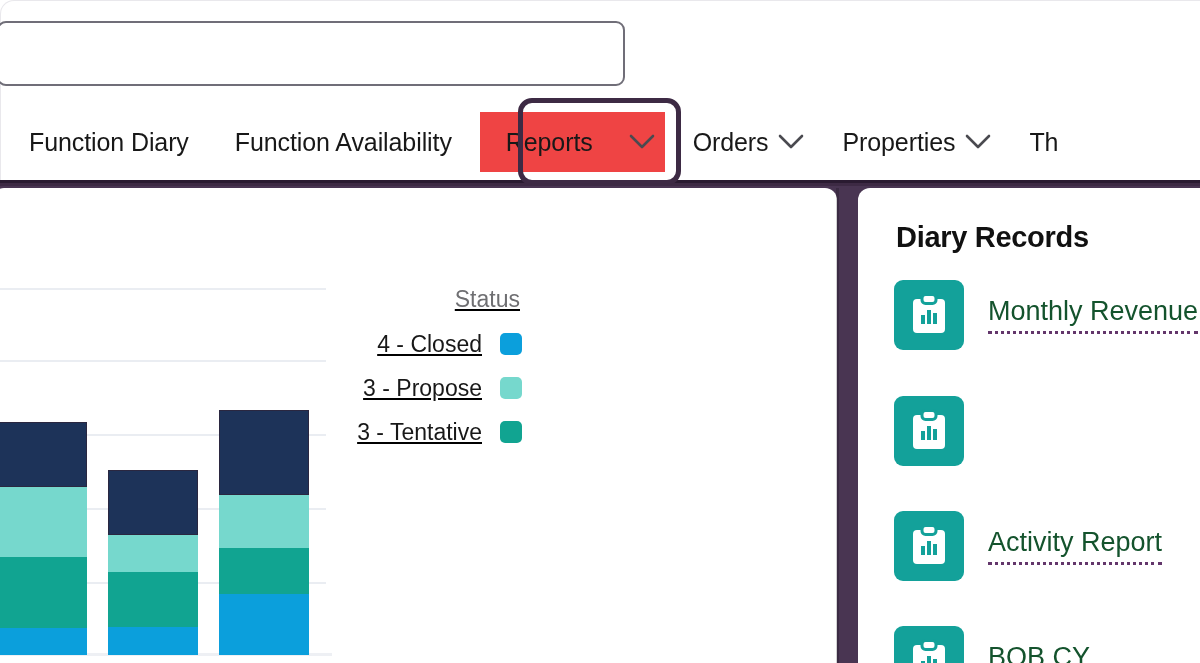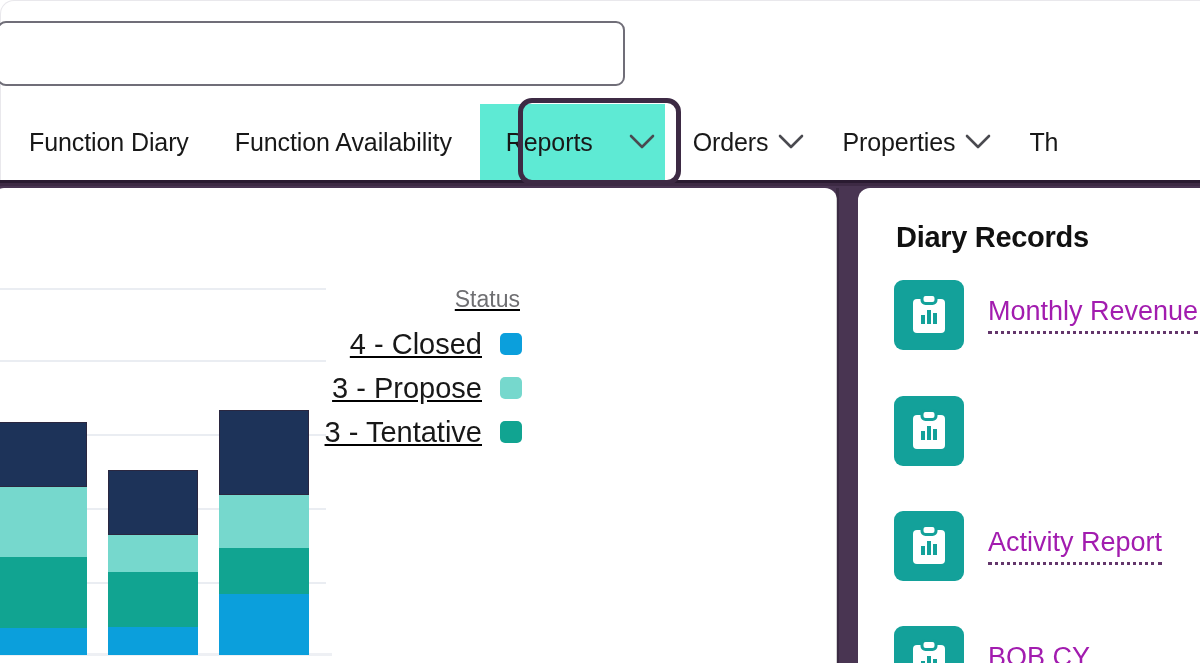--- a/index.html
+++ b/index.html
@@ -79,22 +79,22 @@
     justify-content: center;
     width: 46px;
     height: 76px;
   }
   .nav-chev svg { display: block; }
   .nav-gap  { width: 46px; }
   .nav-gap-sm { width: 28px; }
 
   
   .nav-tab-active {
-    background: #5eead4;
-    height: 76px;
+    background: #ef4444;
+    height: 60px;
     display: flex;
     align-items: center;
   }
   .nav-tab-active .nav-label {
     padding: 0 26px;
     height: 76px;
     display: flex;
     align-items: center;
   }
   .focus-ring {
@@ -191,21 +191,21 @@
   }
   .legend-row {
     display: flex;
     align-items: center;
     justify-content: flex-end;
     gap: 18px;
     margin-bottom: 14px;
     height: 30px;
   }
   .legend-label {
-    font-size: 29px;
+    font-size: 23px;
     color: #181818;
     white-space: nowrap;
   }
   .legend-swatch {
     width: 22px;
     height: 22px;
     border-radius: 5px;
     flex: 0 0 auto;
   }
 
@@ -247,21 +247,21 @@
     background: #13a19a;
     display: flex;
     align-items: center;
     justify-content: center;
     flex: 0 0 auto;
   }
 
   .record-link {
     margin-left: 24px;
     font-size: 27px;
-    color: #a21caf;
+    color: #14532d;
     white-space: nowrap;
     border-bottom: 3px dotted #63366b;
     padding-bottom: 4px;
     cursor: pointer;
   }
 
   
   .gutter-left-shadow {
     position: absolute;
     left: 836px; top: 188px;

